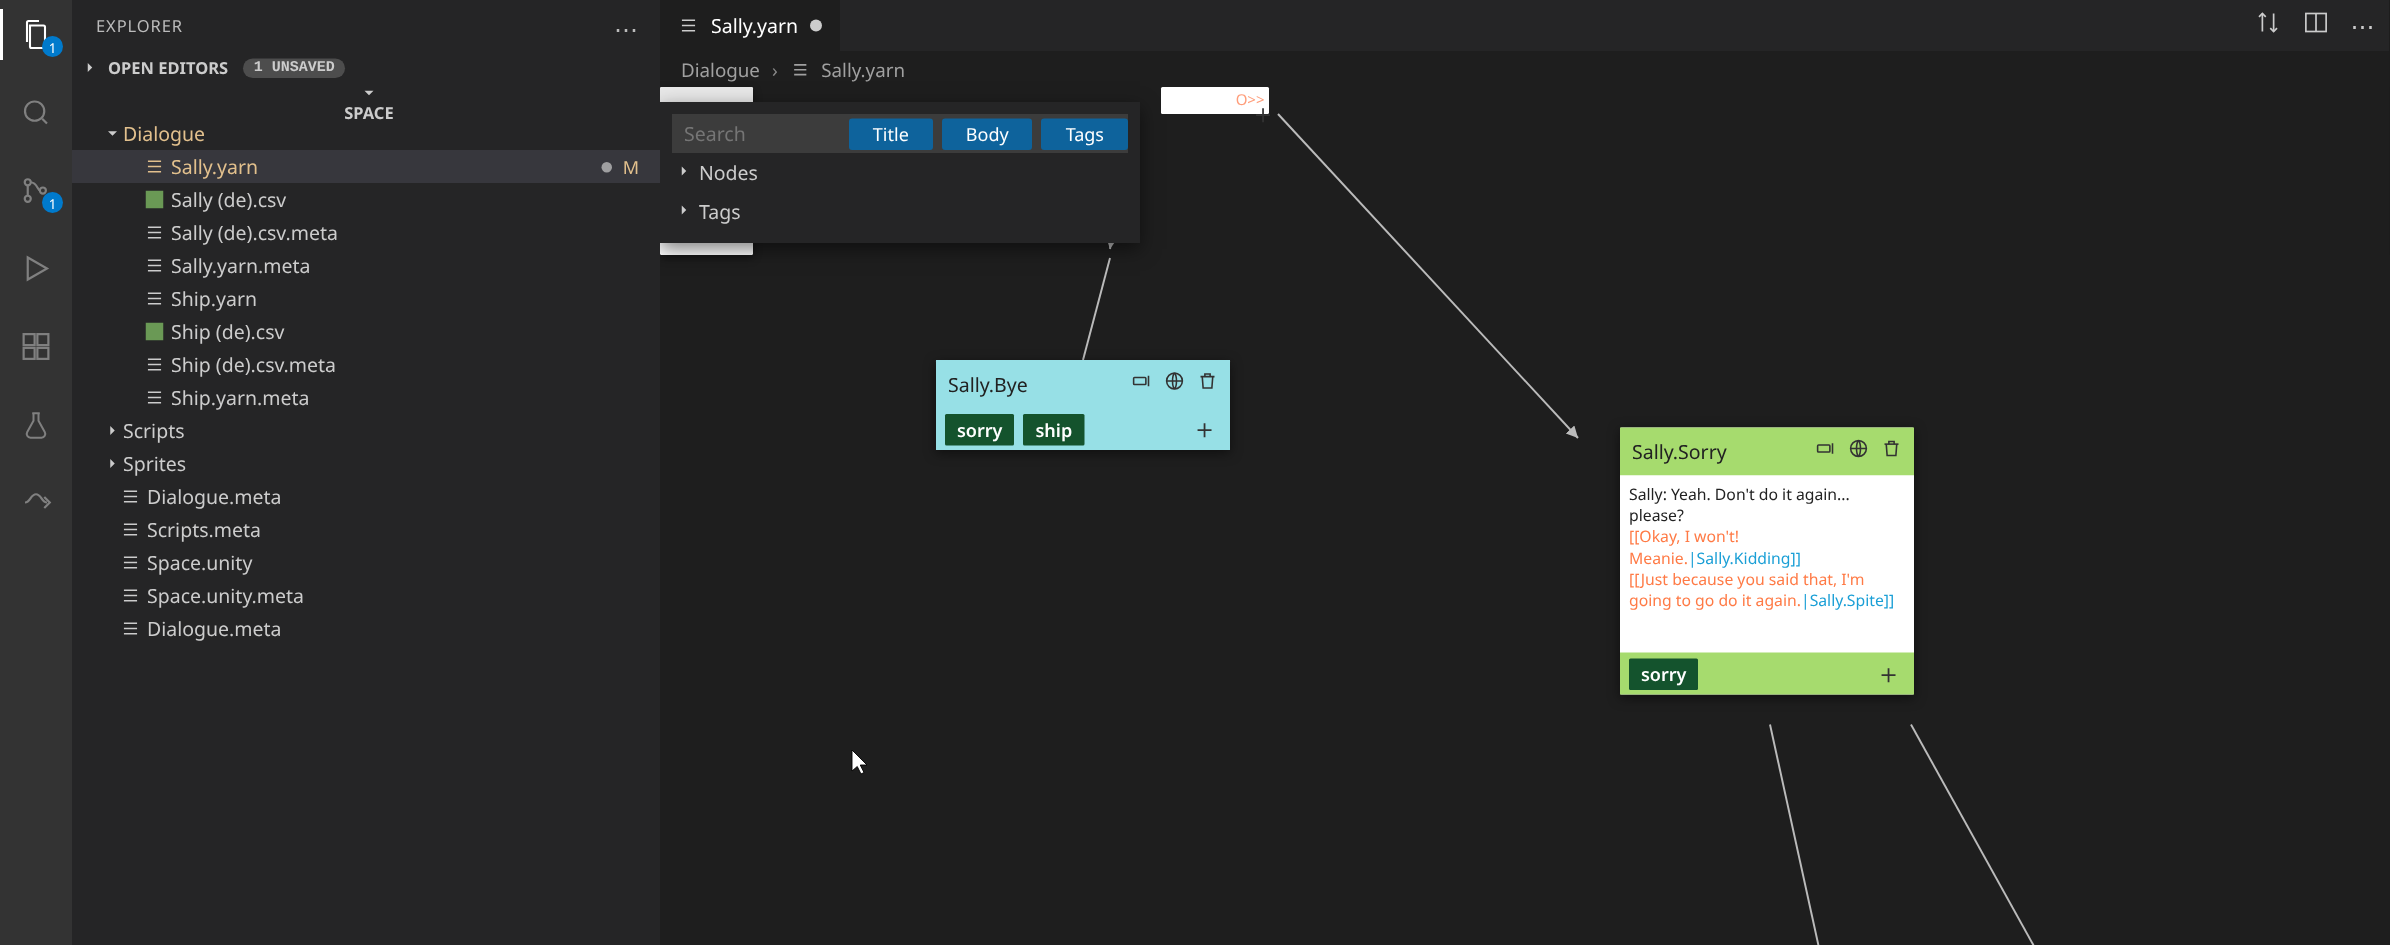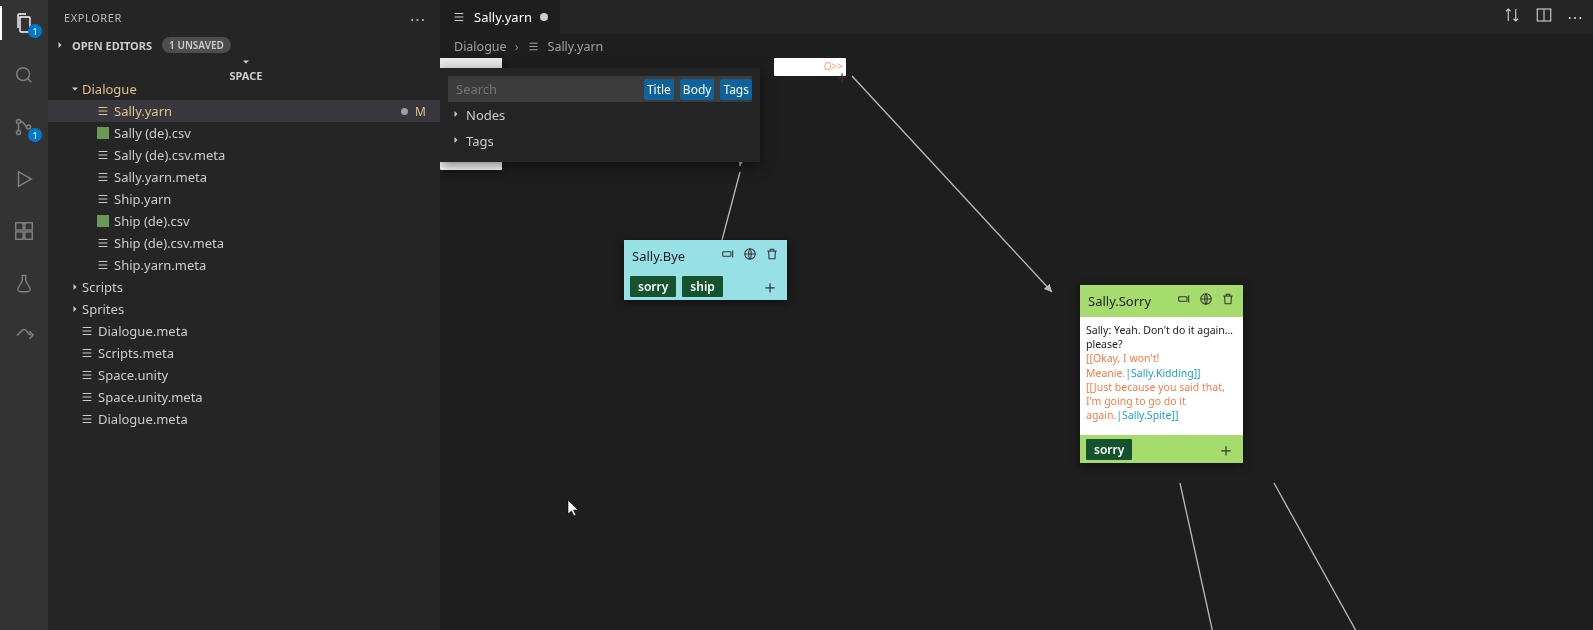--- a/index.html
+++ b/index.html
@@ -12,21 +12,21 @@
 .act-item.active { color: #ffffff; }
 .act-item.active::before { content: ""; position: absolute; left: 0; top: 0; bottom: 0; width: 2px; background: #ffffff; }
 .badge { position: absolute; bottom: 2px; right: 6px; background: #007acc; color: #fff; border-radius: 8px; font-size: 9px; min-width: 14px; height: 14px; display: flex; align-items: center; justify-content: center; padding: 0 3px; }
 
 
 .side-bar { width: 392px; background: #252526; display: flex; flex-direction: column; }
 .side-title { height: 34px; display: flex; align-items: center; padding: 0 16px; font-size: 11px; letter-spacing: 0.6px; color: #bbbbbb; position: relative; }
 .side-more { position: absolute; right: 14px; top: 8px; color: #bbbbbb; font-size: 16px; cursor: pointer; }
 .section-hdr { height: 22px; display: flex; align-items: center; padding-left: 0px; font-size: 11px; font-weight: 700; color: #cccccc; cursor: pointer; gap: 4px; }
 .section-hdr .chev { width: 16px; display:flex; justify-content:center; color:#cccccc; }
-.unsaved-badge { background: #4d4d4d; color: #cccccc; font-size: 10px; border-radius: 8px; padding: 1px 7px; margin-left: 6px; font-weight: 600; }
+.unsaved-badge { background: #4d4d4d; color: #cccccc; font-size: 10px; border-radius: 8px; padding: 1px 7px; margin-left: 6px; font-weight: 600; font-family: Liberation Mono, monospace; }
 .tree { font-size: 13px; }
 .tree-row { height: 22px; display: flex; align-items: center; cursor: pointer; color: #cccccc; position: relative; }
 .tree-row.space { padding-left: 4px; font-weight:700; font-size:11px;flex-direction:column; }
 .tree-row.folder { padding-left: 20px; }
 .tree-row.file  { padding-left: 46px; }
 .tree-row.file-root { padding-left: 30px; }
 .tree-row .chev { width: 14px; display:flex; justify-content:center; color:#cccccc; }
 .tree-row.selected { background: #37373d; }
 .tree-row.highlight { color: #e2c08d; }
 .tree-row .status-letter { position: absolute; right: 14px; font-size: 12px; color: #e2c08d; }
@@ -42,31 +42,31 @@
 .title-actions .ico { cursor: pointer; }
 .breadcrumb { height: 24px; display: flex; align-items: center; padding-left: 14px; gap: 8px; font-size: 12.5px; color: #a0a0a0; border-bottom: 0; }
 .breadcrumb .sep { color: #888888; }
 .canvas { position: absolute; left: 0; right: 0; top: 58px; bottom: 0; background: #1e1e1e; }
 svg.wires { position:absolute; inset:0; width:100%; height:100%; pointer-events:none; }
 
 
 .popover { position: absolute; left: 0; top: 10px; width: 320px; background: #252526; box-shadow: 0 4px 12px rgba(0,0,0,0.5); padding: 8px; }
 .search-row { display:flex; align-items:center; background:#3c3c3c; height:26px; padding-left:8px; gap:6px; }
 .search-row input { flex:1; background:transparent; border:none; outline:none; color:#cccccc; font-size:13px; min-width:0; }
-.chip { background:#0e639c; color:#fff; font-size:12px; padding:2px 3px; border-radius:2px; cursor:pointer;text-align:center; }
+.chip { background:#0e639c; color:#fff; font-size:12px; padding:2px 16px; border-radius:2px; cursor:pointer;text-align:center; }
 .pop-item { height:26px; display:flex; align-items:center; color:#cccccc; font-size:13px; cursor:pointer; gap:4px; padding-left:2px; }
 
 
 .ghost-node-top { position:absolute; left:0px; top:0px; width:62px; height:112px; background:#ffffff; border-radius:1px; box-shadow: 0 2px 6px rgba(0,0,0,0.4); overflow:hidden; }
 .ghost-node-top .ghdr { height:28px; background:#e8e8e8; }
 .ghost-node-mid { position:absolute; left:334px; top:0px; width:72px; height:18px; background:#ffffff; border-radius:1px; overflow:hidden; font-size:10px; color:#ff9d7a; text-align:right; padding:1px 3px 0 0; }
 .ghost-plus { position:absolute; left:392px; top:8px; width:20px; height:20px; display:flex; align-items:center; justify-content:center; color:#333; font-size:18px; cursor:pointer; }
 
 
-.node { position:absolute; width:163px; background:#ffffff; box-shadow: 0 2px 8px rgba(0,0,0,0.5); border-radius:1px; display:flex; flex-direction:column; }
+.node { position:absolute; width:196px; background:#ffffff; box-shadow: 0 2px 8px rgba(0,0,0,0.5); border-radius:1px; display:flex; flex-direction:column; }
 .node .nhdr { height:32px; display:flex; align-items:center; justify-content:space-between; padding:0 8px; font-size:13px; color:#222; }
 .node.cyan .nhdr  { background:#97e0e6; }
 .node.cyan .nfoot { background:#97e0e6; }
 .node.green .nhdr  { background:#a6db6e; }
 .node.green .nfoot { background:#a6db6e; }
 .node .nhdr-ico { display:flex; gap:8px; color:#333; }
 .node .nhdr-ico .ic{ cursor:pointer; }
 .node .nbody { background:#ffffff; font-size:10.5px; color:#222; padding:6px 6px; min-height:118px; line-height:1.35; }
 .node .nbody .orange { color:#ff7a45; }
 .node .nbody .blue   { color:#1a9fd6; }

